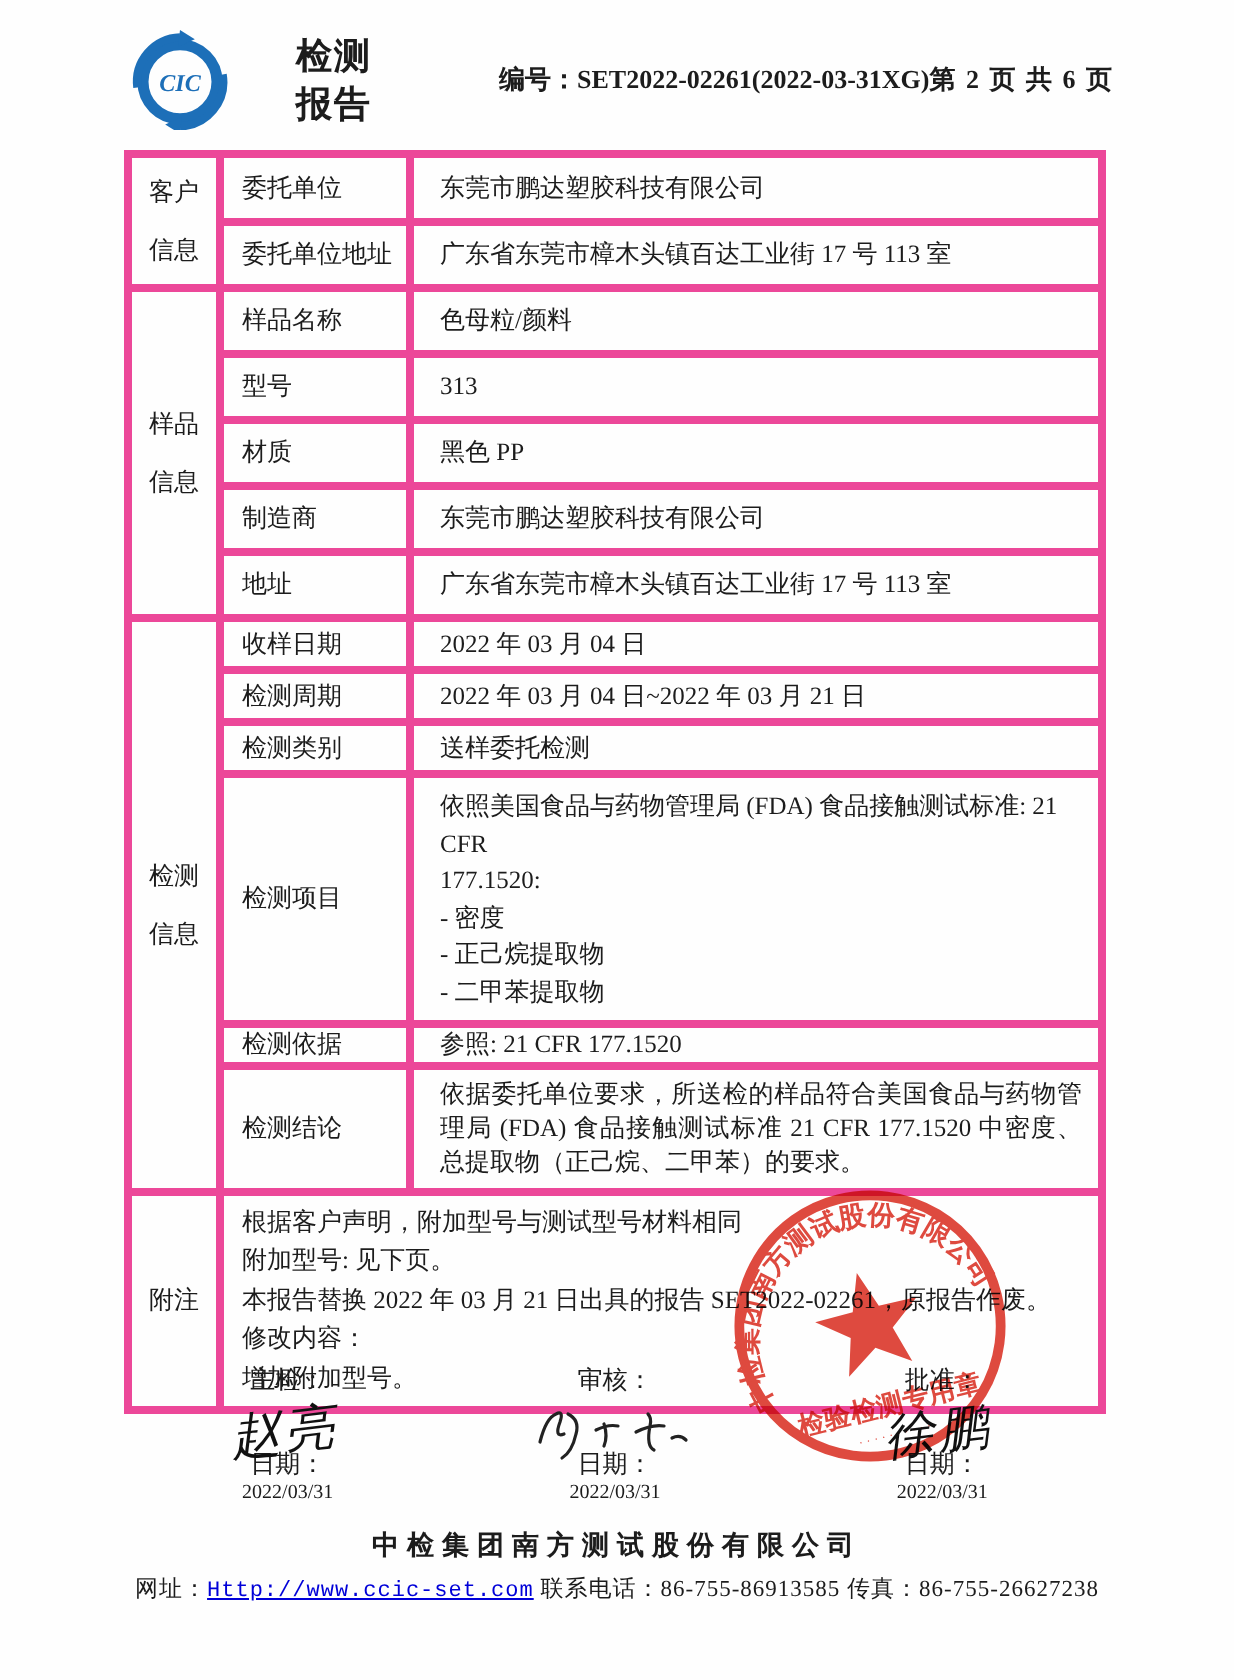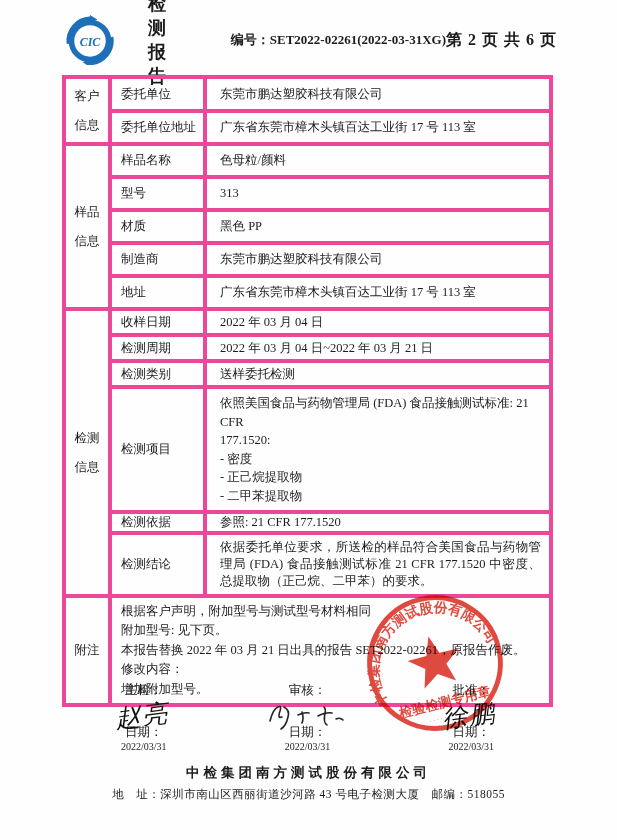--- a/index.html
+++ b/index.html
@@ -9,21 +9,21 @@
     background:#fefefe; overflow:hidden;
     font-family:"Liberation Serif","DejaVu Serif",serif;
     color:#1c1c1c;
   }
   
   .header { position:absolute; top:14px; left:62px; right:60px; height:52px;
     display:flex; align-items:center; }
   .logo { width:56px; height:50px; flex:0 0 auto; }
   .hdr-title { font-size:18px; font-weight:bold; margin-left:30px; letter-spacing:1px; }
   .hdr-no { font-size:13px; font-weight:bold; margin-left:58px; white-space:nowrap; }
-  .hdr-page { font-size:16px; font-weight:bold; margin-left:auto; white-space:nowrap; letter-spacing:1px; }
+  .hdr-page { font-size:13px; font-weight:bold; margin-left:auto; white-space:nowrap; letter-spacing:1px; }
   
   table.report { position:absolute; top:75px; left:62px; width:491px;
     border-collapse:collapse; table-layout:fixed; }
   table.report td { border:4px solid #ec4899; font-size:12.5px; vertical-align:middle; }
   td.sec { width:46px; text-align:center; }
   td.sec div { line-height:29px; }
   td.f { width:95px; padding-left:9px; }
   td.v { padding-left:13px; padding-right:8px; }
   tr.h34 { height:34px; } tr.h33 { height:33px; } tr.h26 { height:26px; }
   tr.h20 { height:21px; }
@@ -206,16 +206,16 @@
       <text font-size="14" font-weight="bold" fill="#dd3a2e" font-family="Liberation Serif, serif">
         <textPath href="#arcPath" startOffset="4">中检集团南方测试股份有限公司</textPath>
       </text>
       <text x="80" y="126" text-anchor="middle" font-size="13.5" font-weight="bold" fill="#dd3a2e" textLength="96" font-family="Liberation Serif, serif">检验检测专用章</text>
       <text x="80" y="139" text-anchor="middle" font-size="6" fill="#dd3a2e" letter-spacing="2">··········</text>
     </g>
   </svg>
 
   <div class="footer">
     <div class="f-company">中检集团南方测试股份有限公司</div>
-    <div class="f-line"><span>地　址：</span><span>深圳市南山区西丽街道沙河路 43 号电子检测大厦</span><span>　邮编：</span><span>518055</span></div>
+    <div class="f-line"><span>网址：</span><a href="#">Http://www.ccic-set.com</a><span> 联系电话：</span><span>86-755-86913585</span><span> 传真：</span><span>86-755-26627238</span></div>
   </div>
 
 </div>
 
 </body></html>

